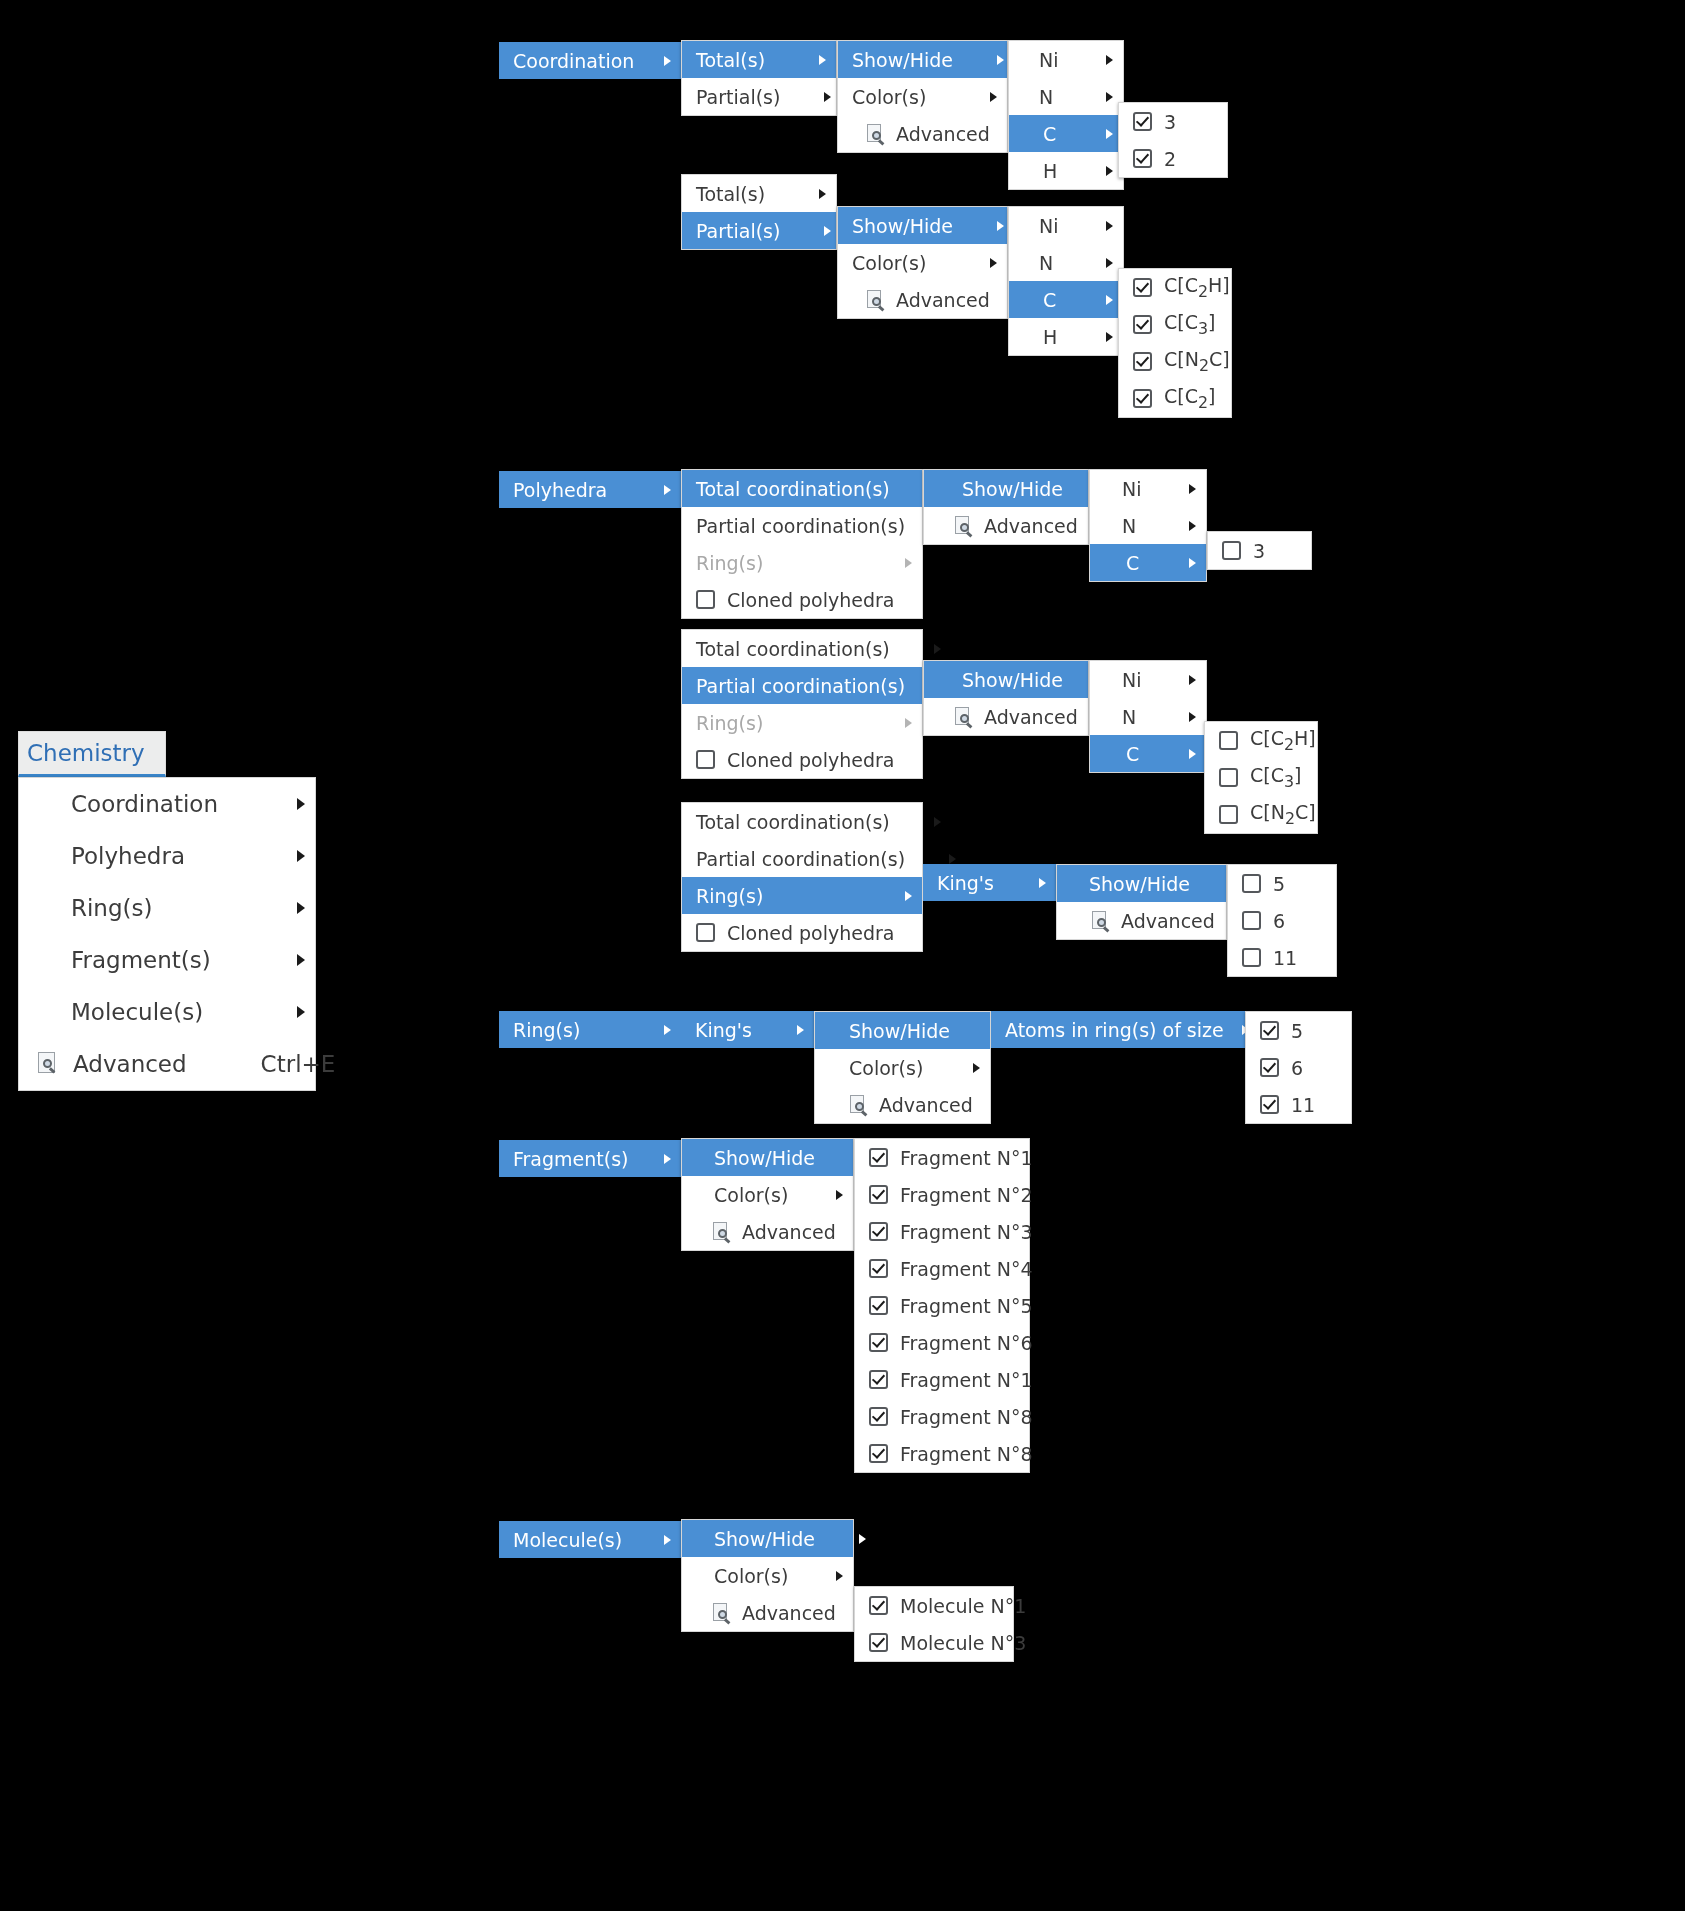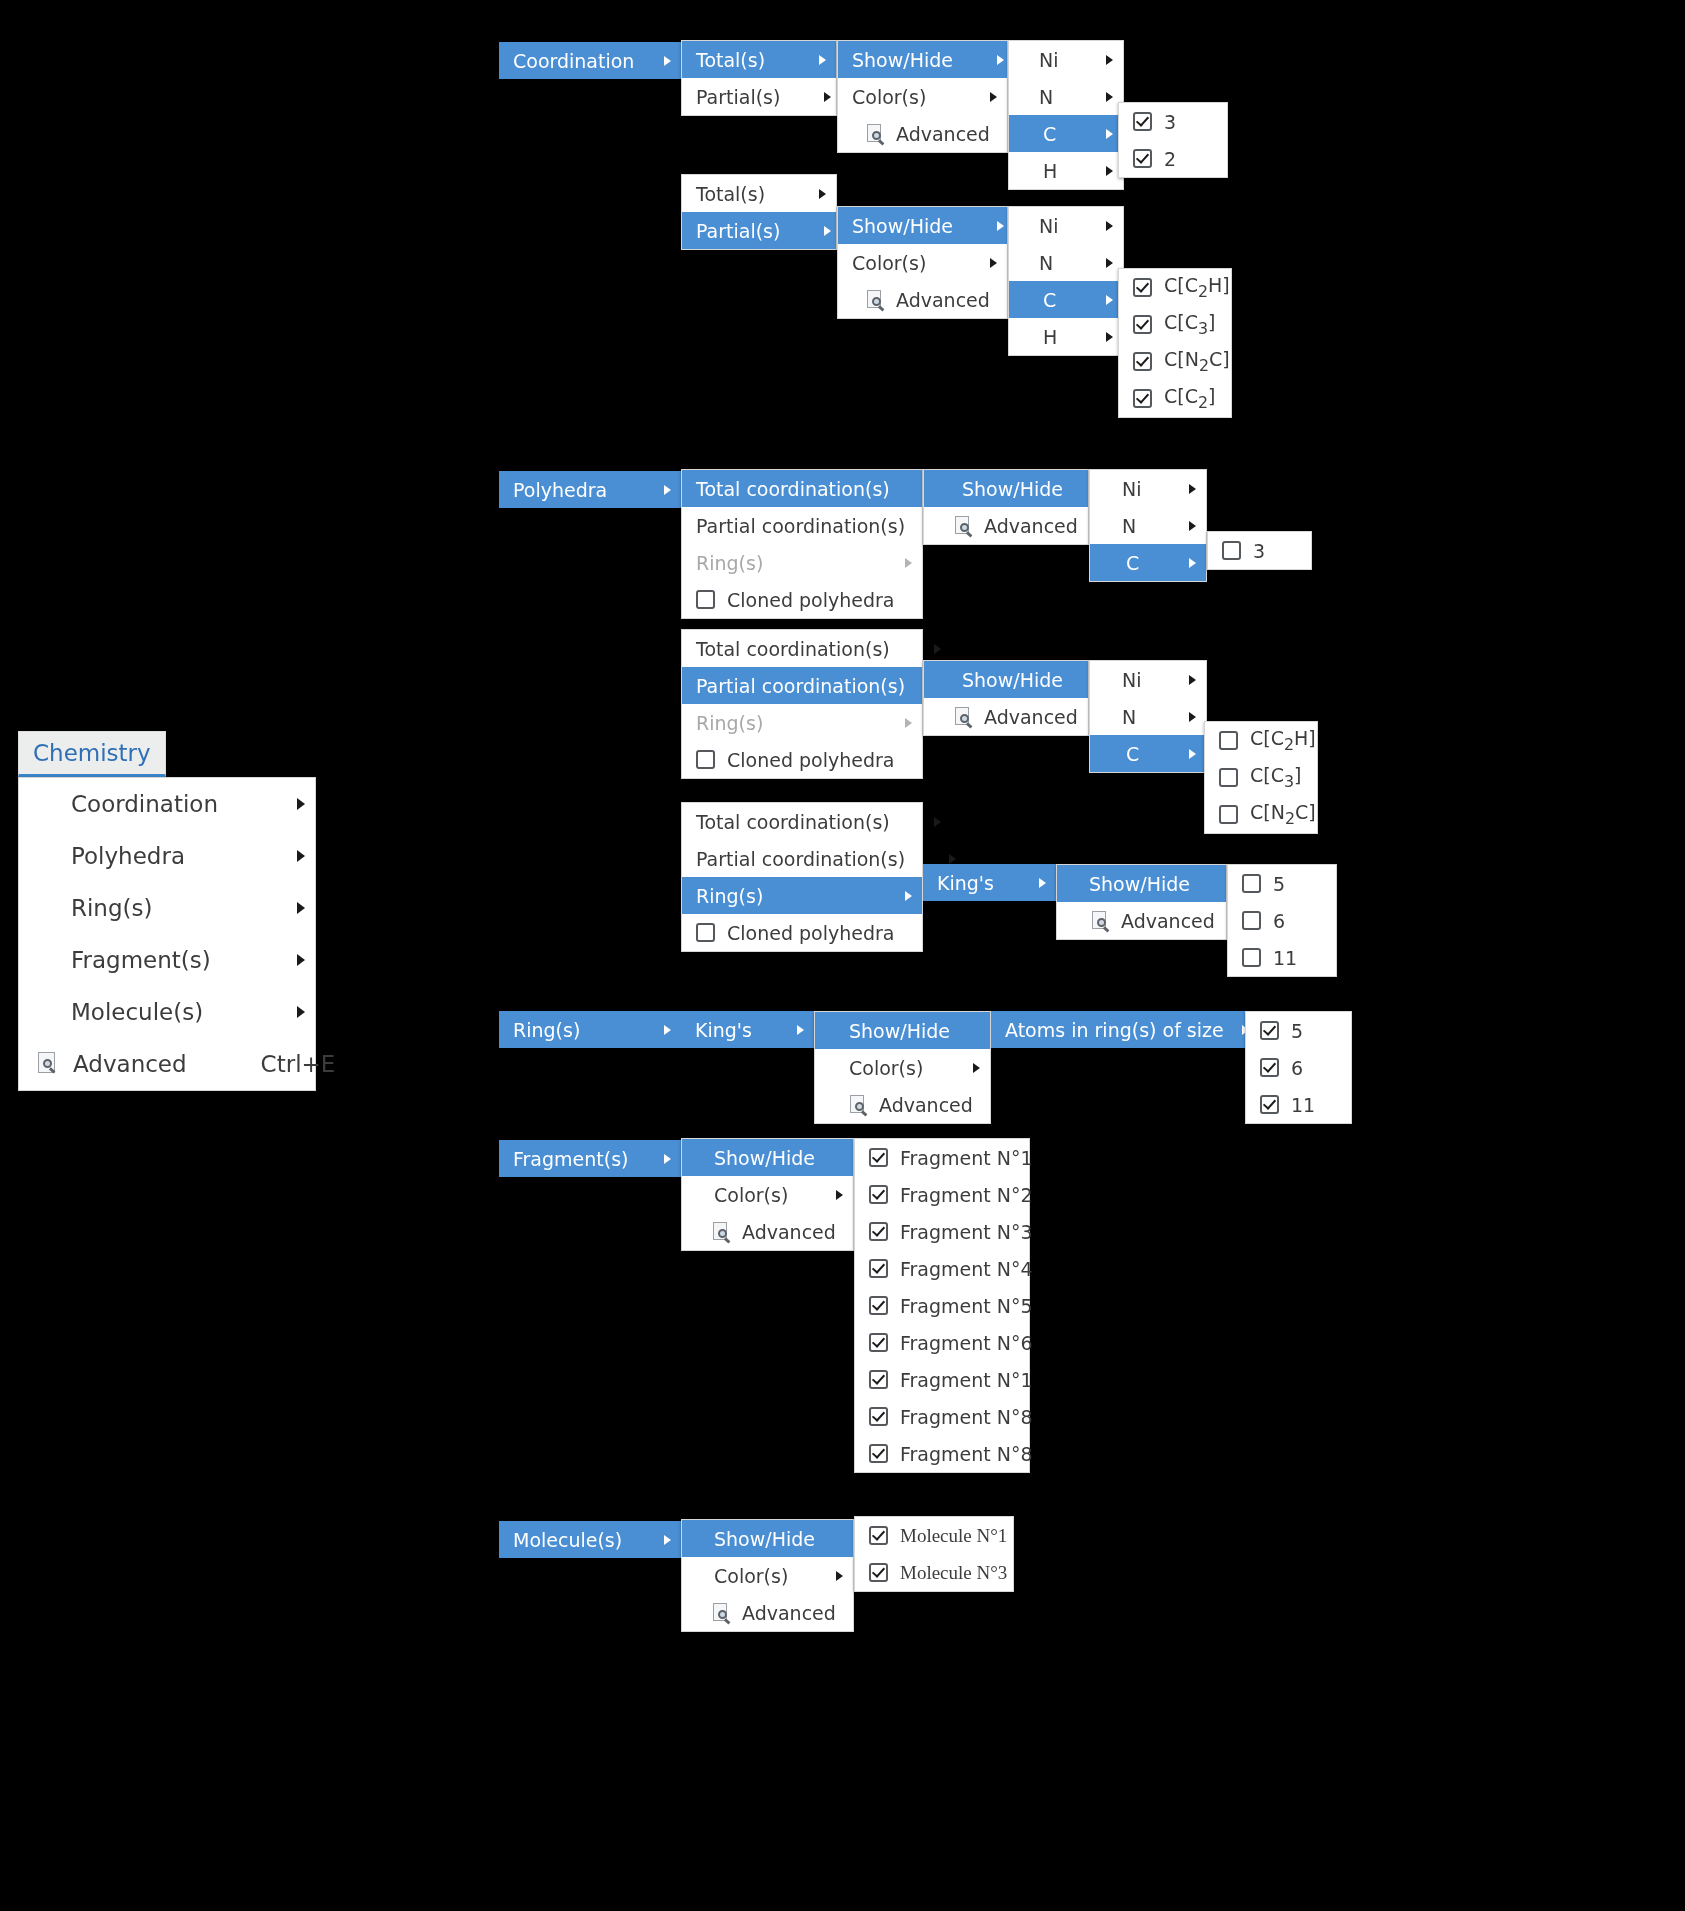--- a/index.html
+++ b/index.html
@@ -121,21 +121,21 @@
 
   
   #chem-tab{
     position:absolute;left:18px;top:731px;
     width:148px;height:46px;
     background:#eceded;
     border:1px solid #dcdcdc;
     border-bottom:3px solid #3a86ca;
     box-sizing:border-box;
     display:flex;align-items:center;
-    padding-left:14px;
+    padding-left:8px;
     color:#2f6fb5;
     font-size:23px;
   }
   #chem-menu{
     left:18px;top:777px;width:298px;
   }
   #chem-menu .mi{height:52px;font-size:23px;padding-left:52px;}
   #chem-menu .mi .arrow{
     border-left-width:8px;border-top-width:6px;border-bottom-width:6px;
   }
@@ -612,21 +612,21 @@
     </div>
     <div class="mi" style="padding-left:30px;">
       <span class="advicon">
           <span class="doc"></span>
           <span class="mag"></span>
           <span class="hnd"></span>
         </span>
       <span class="lbl">Advanced</span>
     </div>
   </div>
-  <div class="panel" style="left:854px;top:1516px;width:160px;font-family:Liberation Serif, serif;">
+  <div class="panel" style="left:854px;top:1586px;width:160px;">
     <div class="mi">
         <span class="cb on"></span>
         <span class="lbl">Molecule N°1</span>
       </div>
     <div class="mi">
         <span class="cb on"></span>
         <span class="lbl">Molecule N°3</span>
       </div>
   </div>
 

